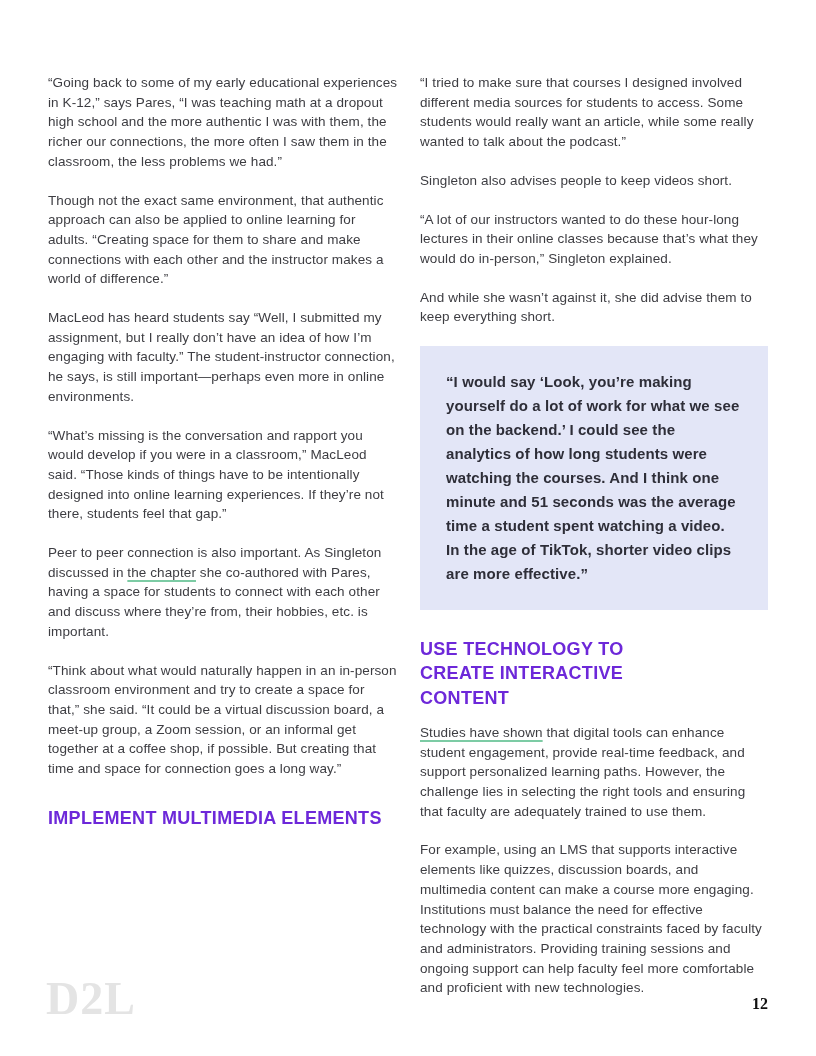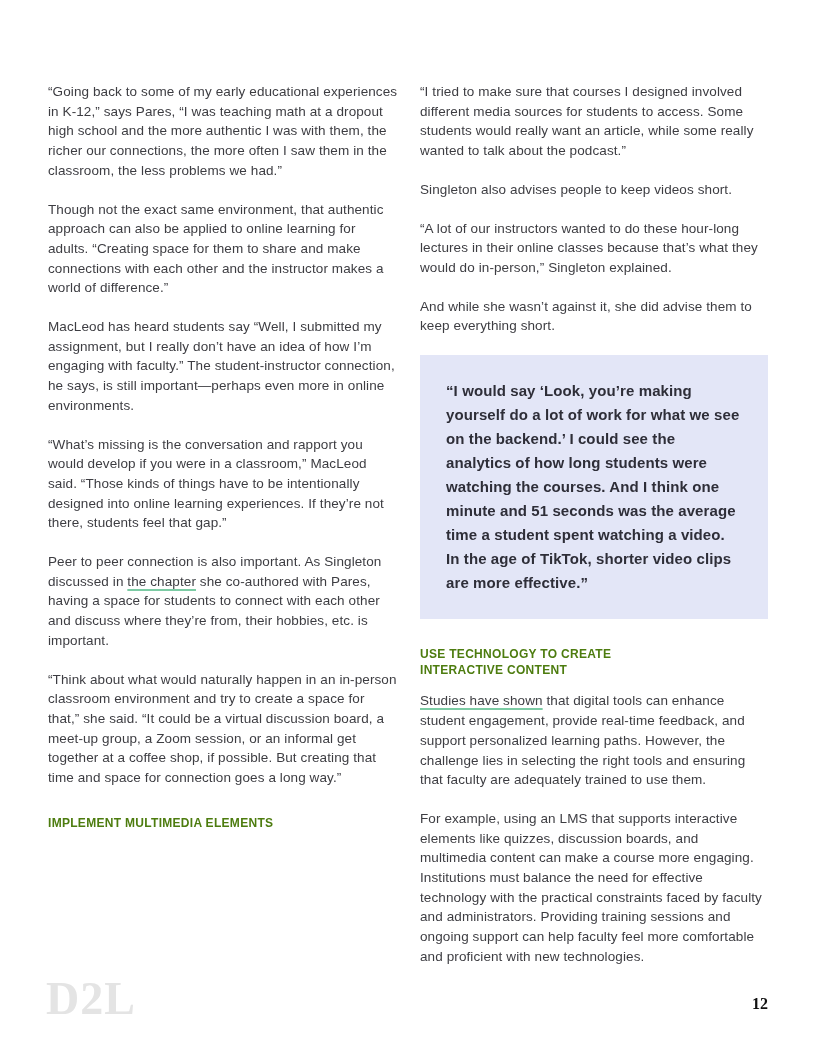--- a/index.html
+++ b/index.html
@@ -17,35 +17,35 @@
     display: flex;
     padding: 70px 48px 0 48px;
     gap: 22px;
   }
   .col { box-sizing: border-box; }
   .col-left { width: 350px; }
   .col-right { width: 348px; }
   p.body-text {
     font-size: 13.5px;
     line-height: 1.46;
-    margin: 12px 0 19px 0;
+    margin: 3px 0 19px 0;
     letter-spacing: 0.1px;
   }
   a.inline-link {
     color: inherit;
     cursor: pointer;
     text-decoration: underline;
     text-decoration-color: #7ccba4;
     text-decoration-thickness: 1.5px;
     text-underline-offset: 3px;
   }
   h2.section-heading {
-    font-size: 12px;
+    font-size: 18px;
     font-weight: 800;
-    color: #4d7c0f;
+    color: #6d28d9;
     letter-spacing: 0.3px;
     margin: 27px 0 13px 0;
     line-height: 1.35;
   }
   h2.heading-right { max-width: 250px; margin-top: 24px; }
   .quote-box {
     background: #e3e6f7;
     padding: 24px 26px;
     margin: 3px 0 27px 0;
     box-sizing: border-box;

